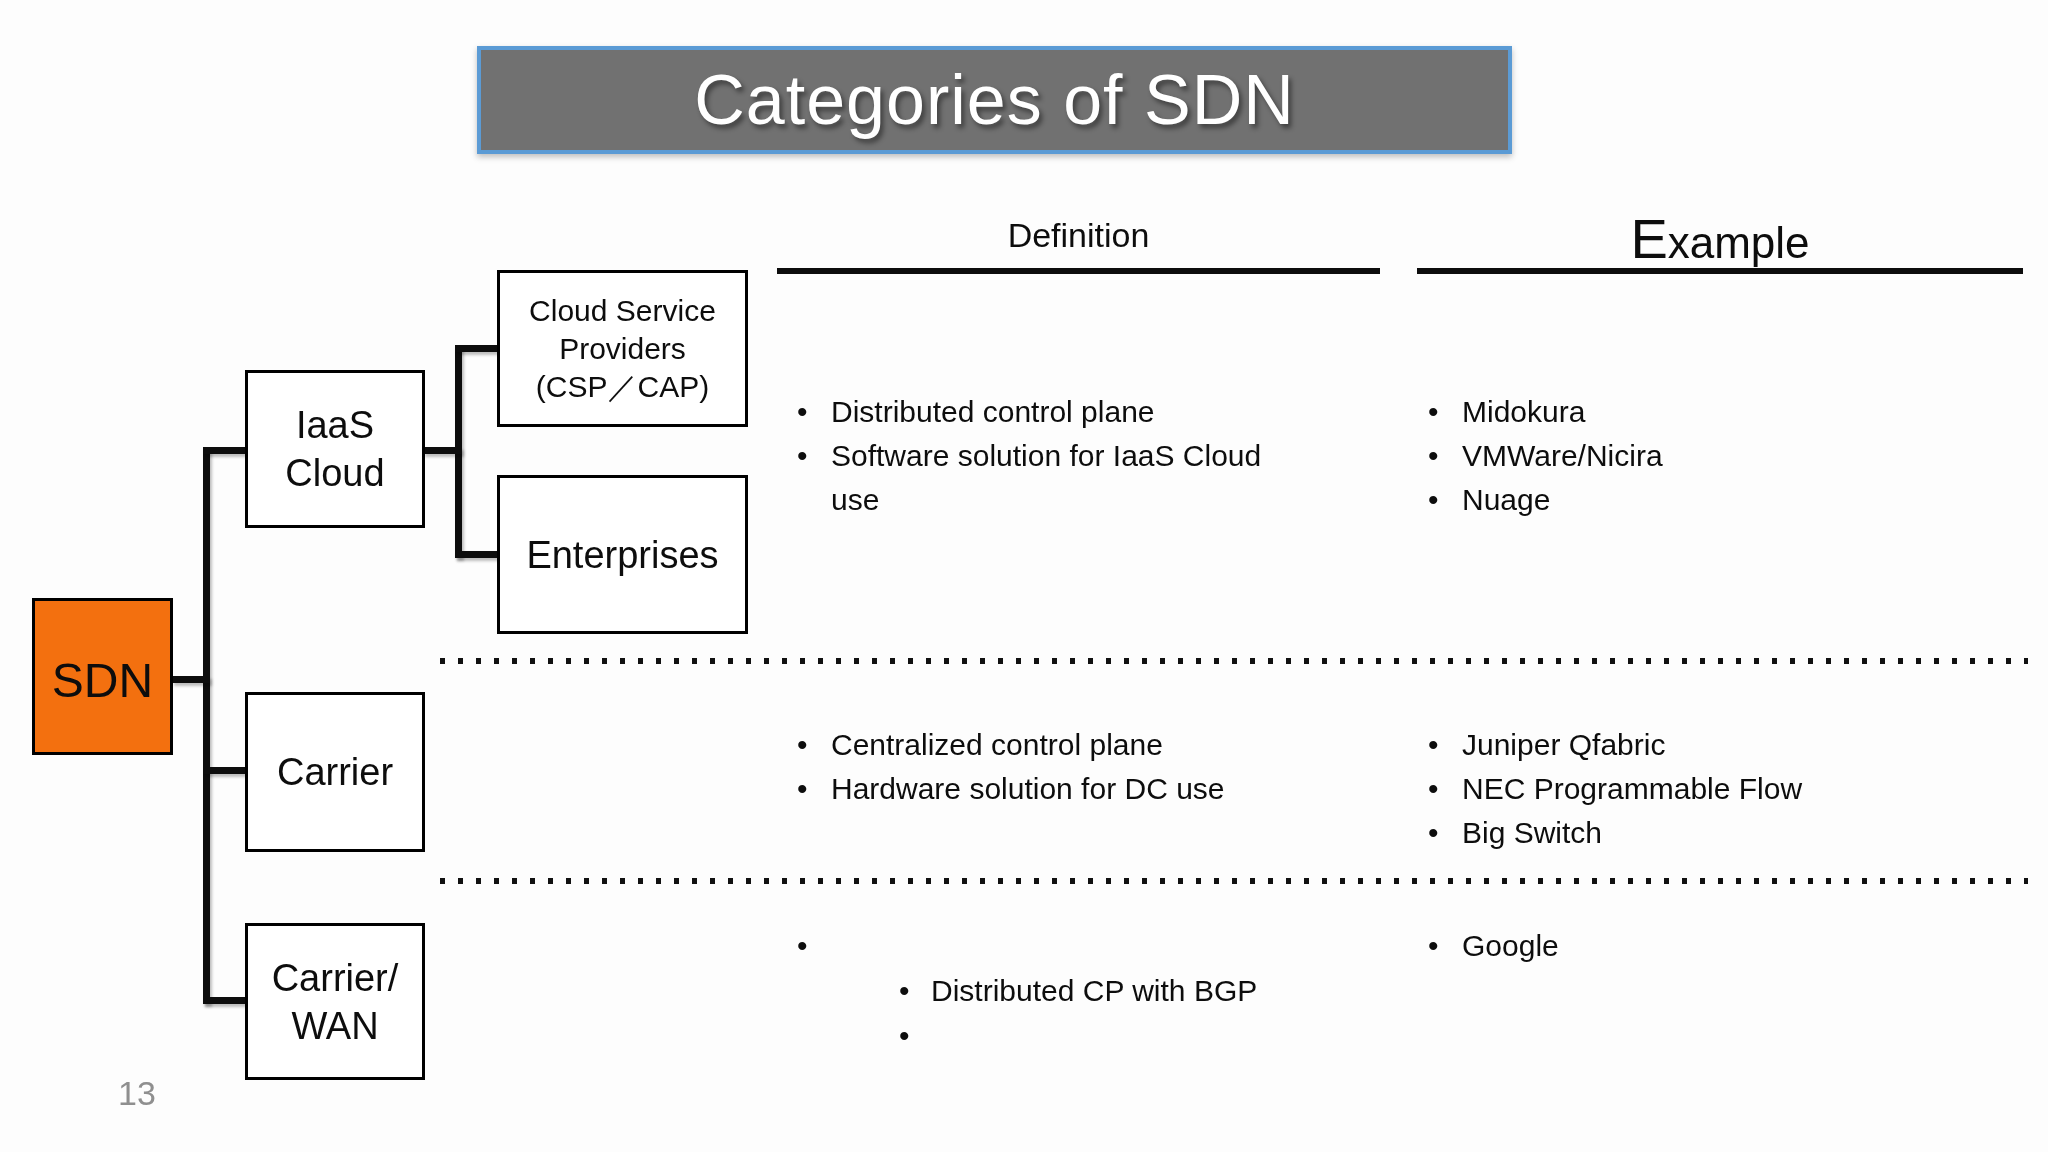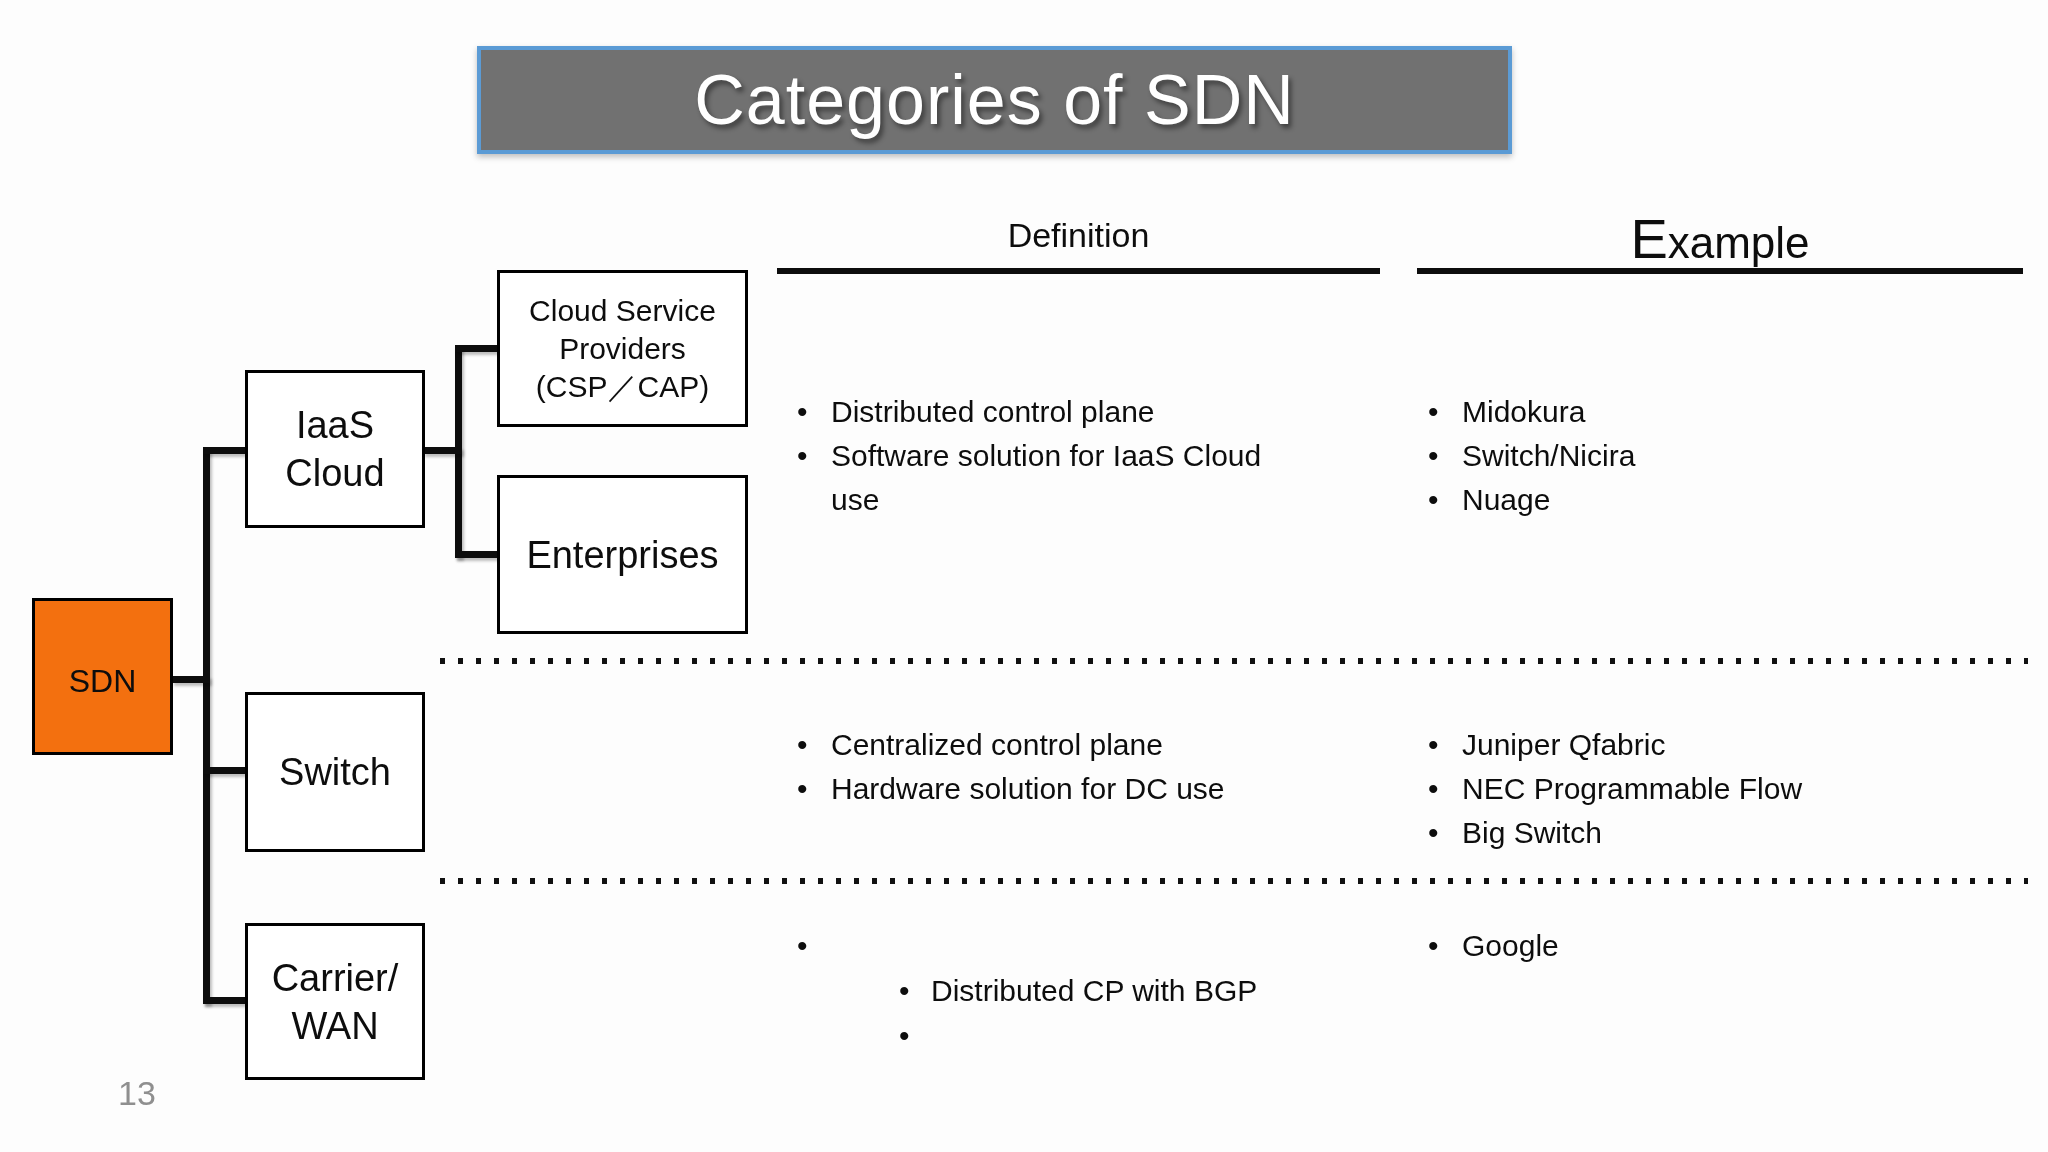--- a/index.html
+++ b/index.html
@@ -38,21 +38,21 @@
 
   
   .node {
     position: absolute; background: #ffffff;
     border: 3px solid #000000; box-sizing: border-box;
     display: flex; align-items: center; justify-content: center;
     text-align: center;
   }
   .node-label { white-space: pre-line; font-size: 38px; line-height: 48px; }
   .sdn-box     { left: 32px;  top: 598px; width: 141px; height: 157px; background: #f3700f; }
-  .sdn-box .node-label { font-size: 32px; margin-top: 8px; }
+  .sdn-box .node-label { font-size: 48px; margin-top: 8px; }
   .iaas-box    { left: 245px; top: 370px; width: 180px; height: 158px; }
   .csp-box     { left: 497px; top: 270px; width: 251px; height: 157px; }
   .csp-box .node-label { font-size: 30px; line-height: 38px; }
   .ent-box     { left: 497px; top: 475px; width: 251px; height: 159px; }
   .fabric-box  { left: 245px; top: 692px; width: 180px; height: 160px; }
   .carrier-box { left: 245px; top: 923px; width: 180px; height: 157px; }
 
   
   .conn { position: absolute; background: #0d0d0d; box-shadow: 2px 3px 3px rgba(0,0,0,0.25); }
   .trunk-root    { left: 203px; top: 447px; width: 7px;  height: 557px; }
@@ -134,21 +134,21 @@
   </div>
   <div class="node ent-box">
     <span class="node-label">Enterprises</span>
   </div>
   <div class="node csp-box">
     <span class="node-label">Cloud Service
 Providers
 (CSP／CAP)</span>
   </div>
   <div class="node fabric-box">
-    <span class="node-label">Switch</span>
+    <span class="node-label">Carrier</span>
   </div>
   <div class="node carrier-box">
     <span class="node-label">Carrier/
 WAN</span>
   </div>
 
   <div class="dotted dotted-1"></div>
   <div class="dotted dotted-2"></div>
 
   <ul class="blist def-row1">
@@ -162,21 +162,21 @@
 use</span>
     </li>
   </ul>
   <ul class="blist ex-row1">
     <li>
       <span class="b">•</span>
       <span class="t">Midokura</span>
     </li>
     <li>
       <span class="b">•</span>
-      <span class="t">Switch/Nicira</span>
+      <span class="t">VMWare/Nicira</span>
     </li>
     <li>
       <span class="b">•</span>
       <span class="t">Nuage</span>
     </li>
   </ul>
 
   <ul class="blist def-row2">
     <li>
       <span class="b">•</span>

